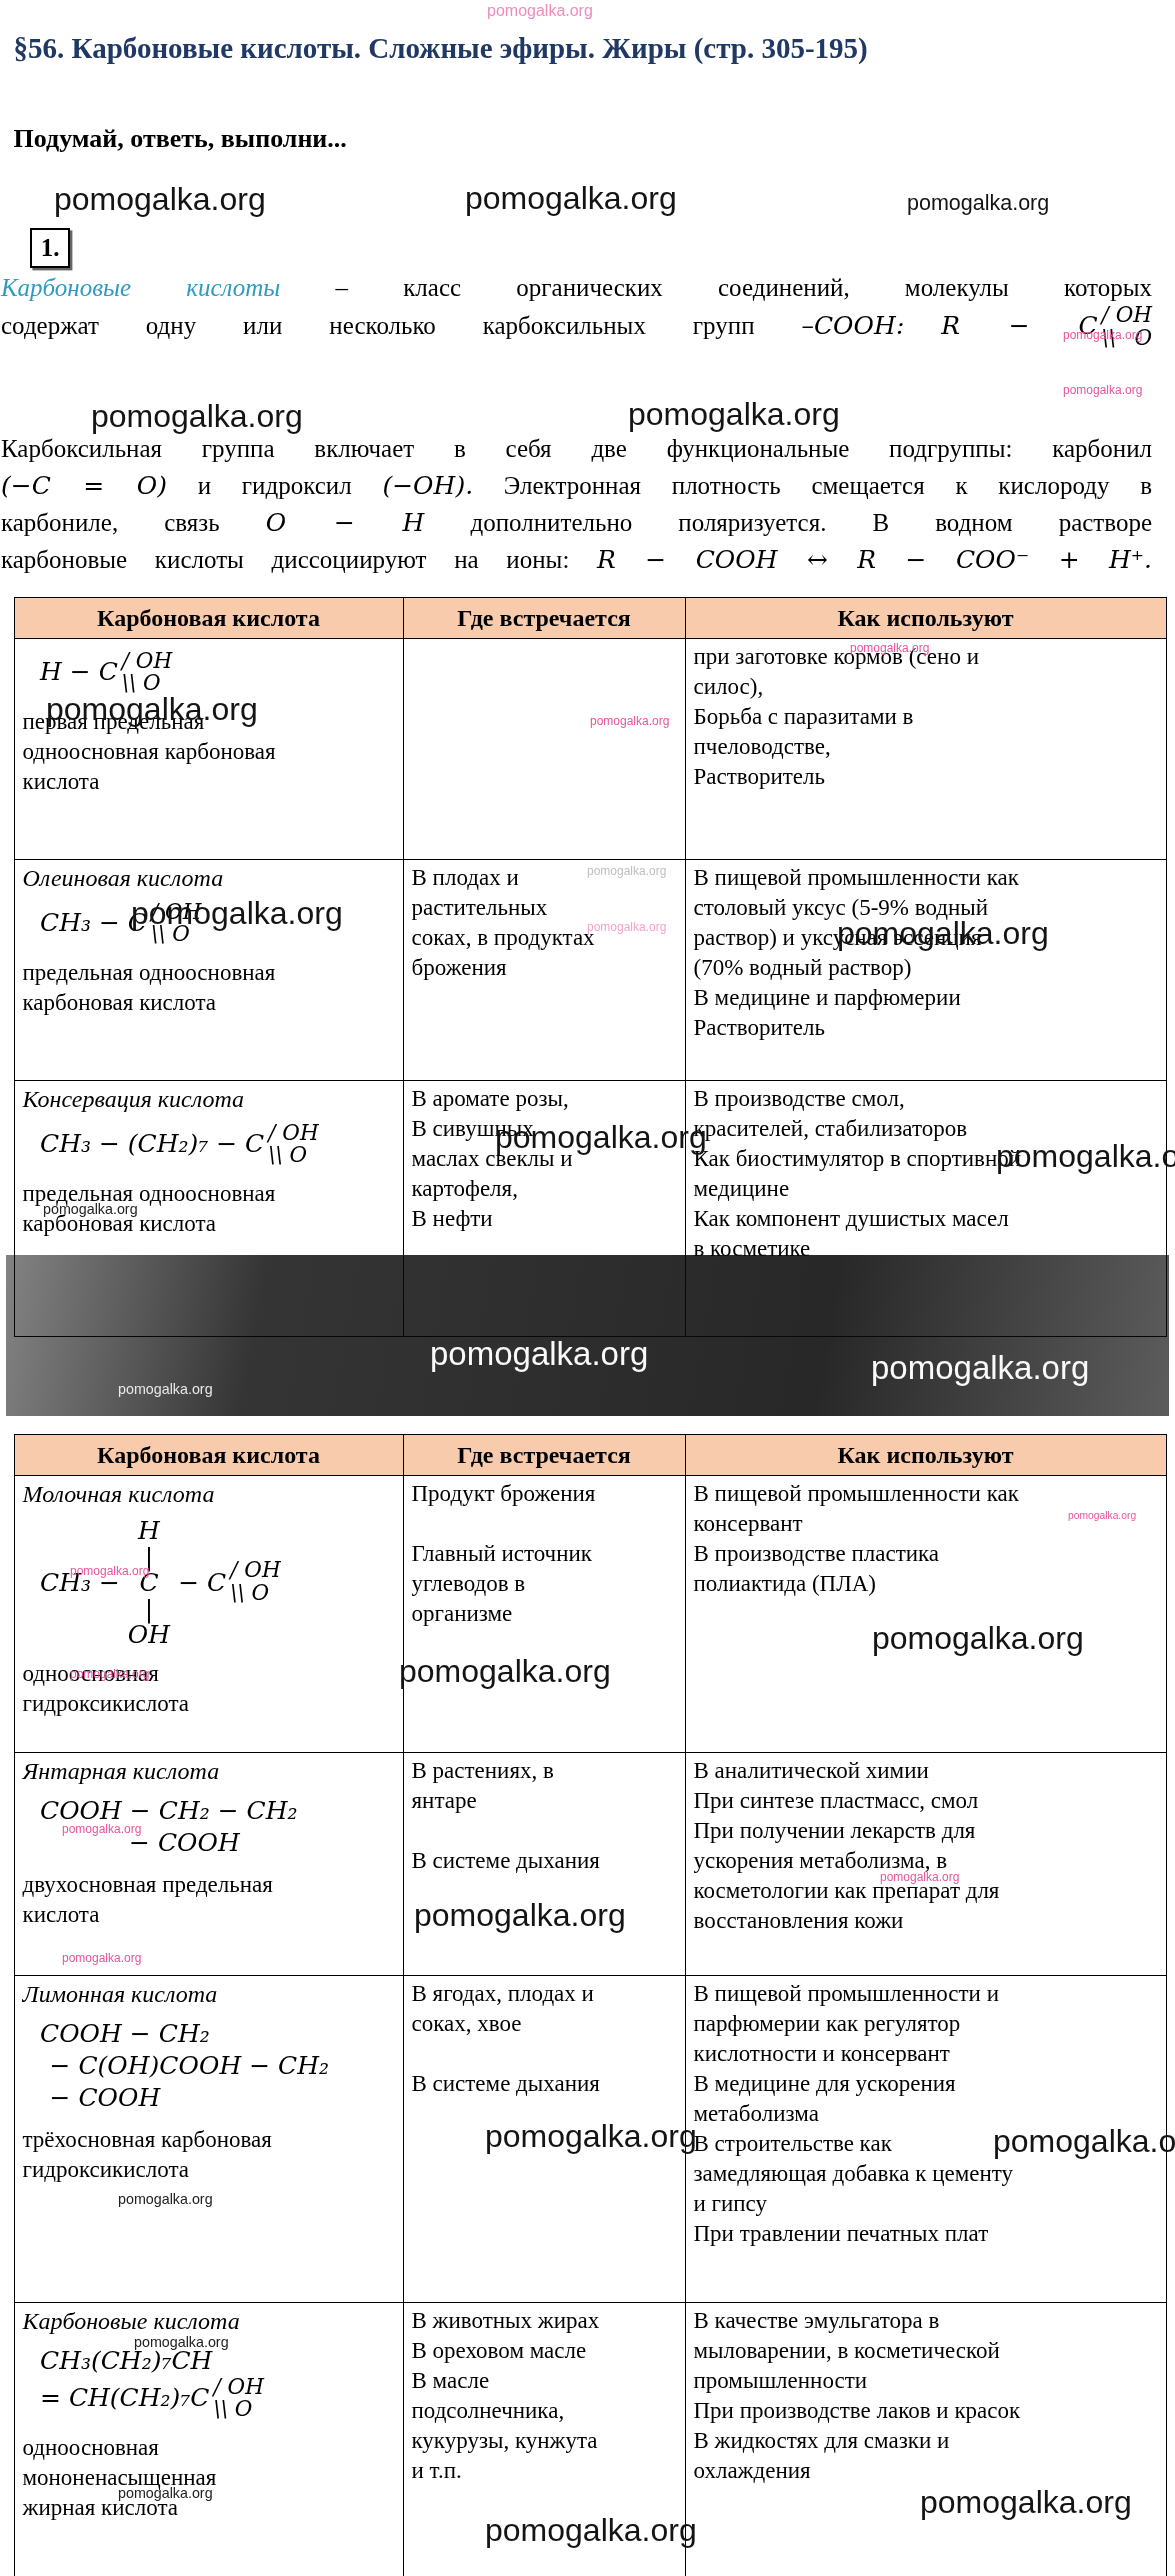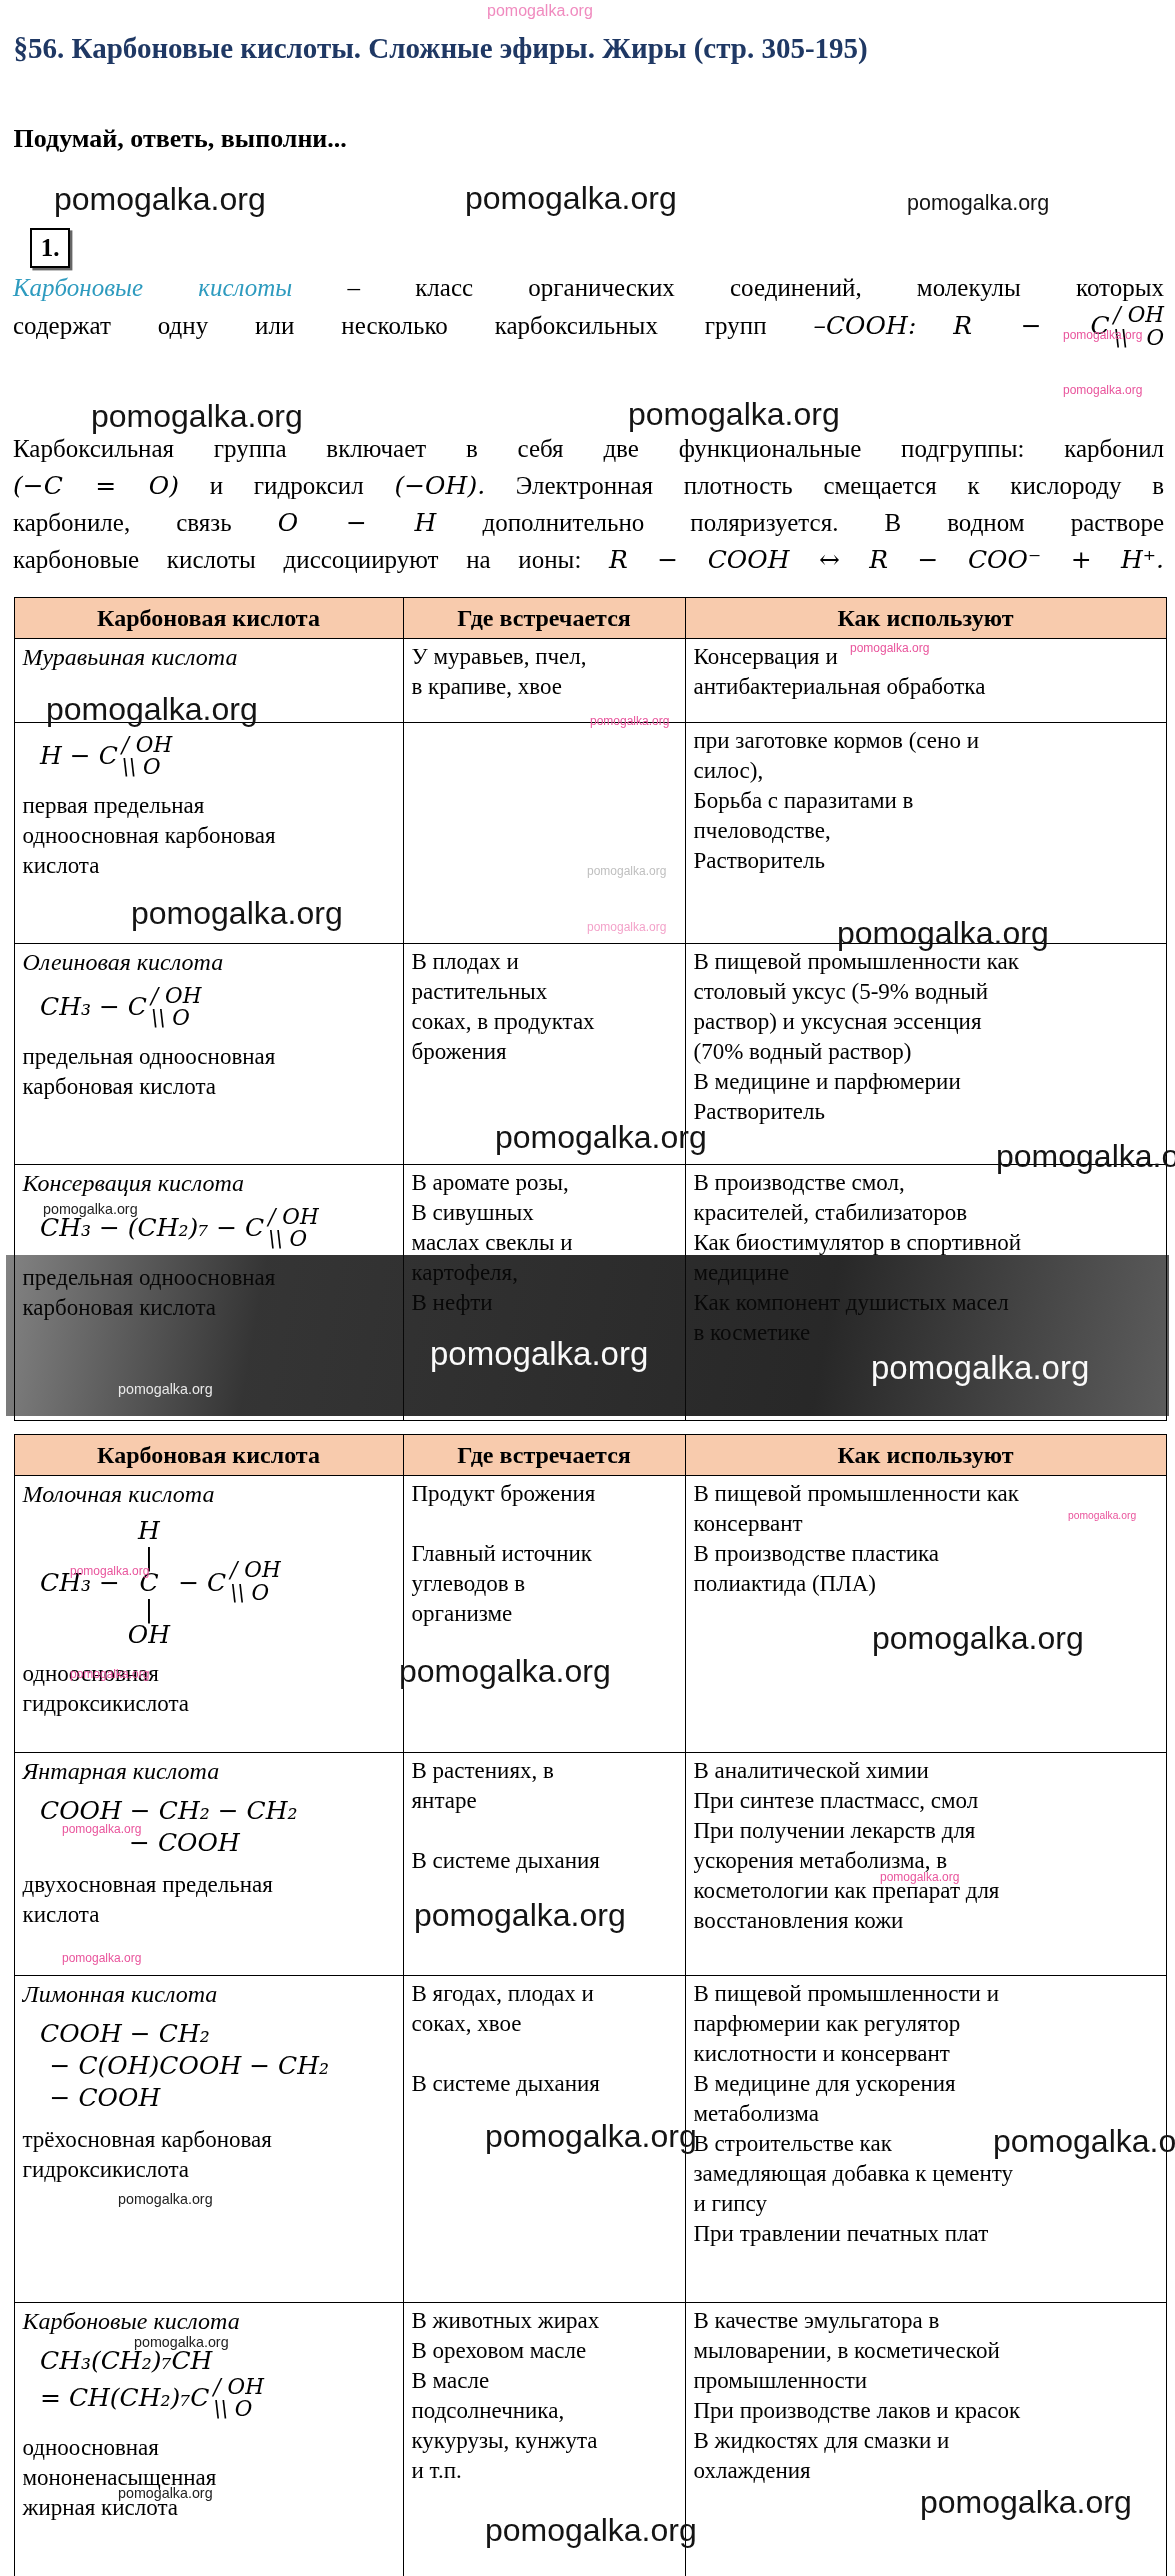--- a/index.html
+++ b/index.html
@@ -4,21 +4,21 @@
 <style>
   *{margin:0;padding:0;box-sizing:border-box;}
   html,body{background:#fff;}
   .page{position:relative;width:1175px;height:2576px;background:#fff;overflow:hidden;
         font-family:"Liberation Serif","DejaVu Serif",serif;color:#000;}
   .title{position:absolute;left:13.5px;top:32px;font-size:29px;font-weight:bold;color:#1f3864;}
   .subtitle{position:absolute;left:13.5px;top:124px;font-size:26px;font-weight:bold;}
   .tasknum{position:absolute;left:30px;top:228px;width:40px;height:40px;border:2.4px solid #000;
            box-shadow:2.4px 2.4px 0 #666;display:flex;align-items:center;justify-content:center;
            font-size:25px;font-weight:bold;background:#fff;z-index:2;}
-  .para{position:absolute;left:13px;width:1151px;font-size:25px;line-height:37px;
+  .para{position:absolute;left:1px;width:1151px;font-size:25px;line-height:37px;
         text-align:justify;text-align-last:justify;z-index:1;}
   .p1{top:269px;}
   .p2{top:430px;}
   .lead{color:#2e9bbf;font-style:italic;}
   .fm{font-style:italic;font-family:"DejaVu Serif","DejaVu Sans","Liberation Serif",serif;}
   .gap{margin-left:37px;}
   .fb{display:inline-flex;flex-direction:column;vertical-align:middle;line-height:1.05;
       font-size:21.5px;margin-left:4px;position:relative;top:-1.6px;font-style:italic;
       font-family:"DejaVu Serif","DejaVu Sans","Liberation Serif",serif;text-align:left;}
   .fb-t::before{content:"/ ";}
@@ -78,33 +78,20 @@
         <col class="c1">
         <col class="c2">
         <col class="c3">
       </colgroup>
     <tbody>
     <tr>
       <th>Карбоновая кислота</th>
       <th>Где встречается</th>
       <th>Как используют</th>
     </tr>
-    <tr class="r-h106">
-      <td>
-            <div class="name">Муравьиная кислота</div>
-          </td>
-      <td>
-            <div class="ml">У муравьев, пчел,
-в крапиве, хвое</div>
-          </td>
-      <td>
-            <div class="ml">Консервация и
-антибактериальная обработка</div>
-          </td>
-    </tr>
     <tr class="r-h278">
       <td>
         <div class="fml"><span>H − C</span><span class="fb">
                 <span class="fb-t">OH</span>
                 <span class="fb-b">O</span>
               </span></div>
         <div class="ml">первая предельная
 одноосновная карбоновая
 кислота</div>
       </td>

